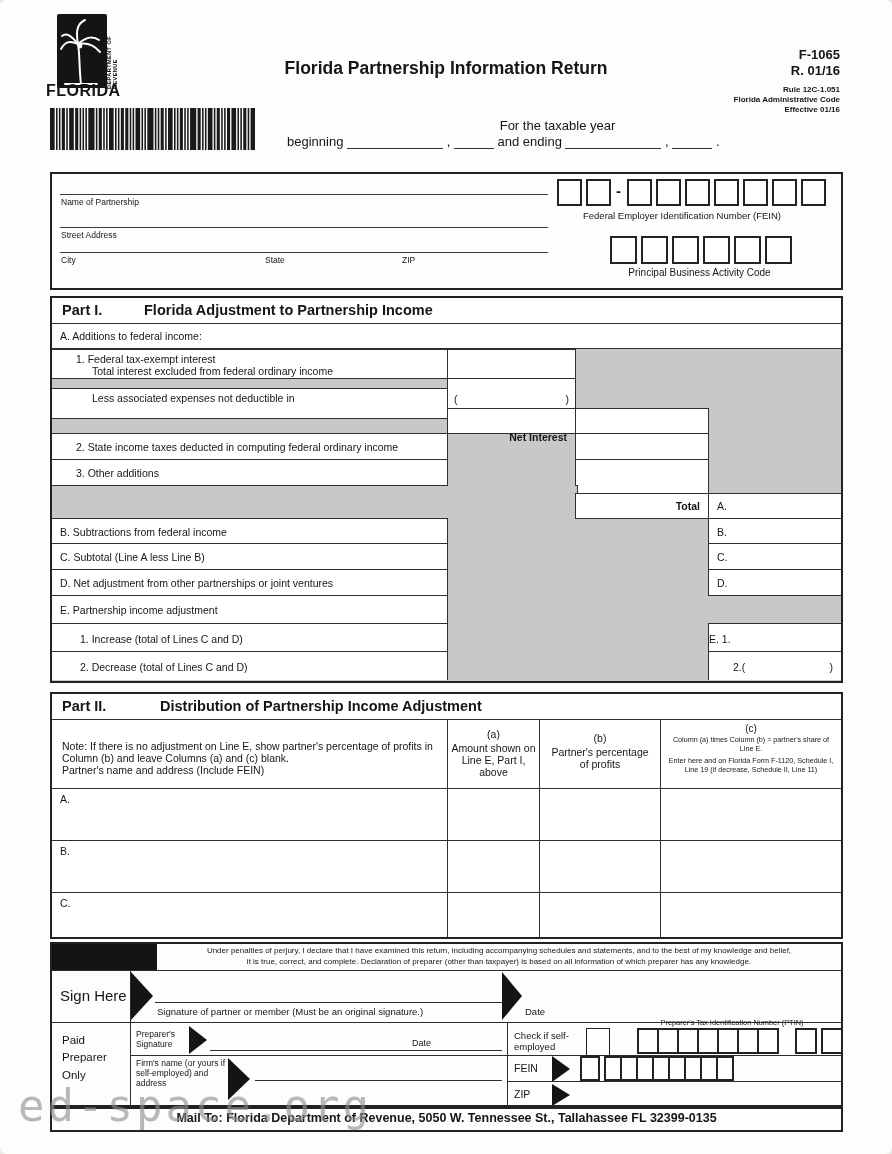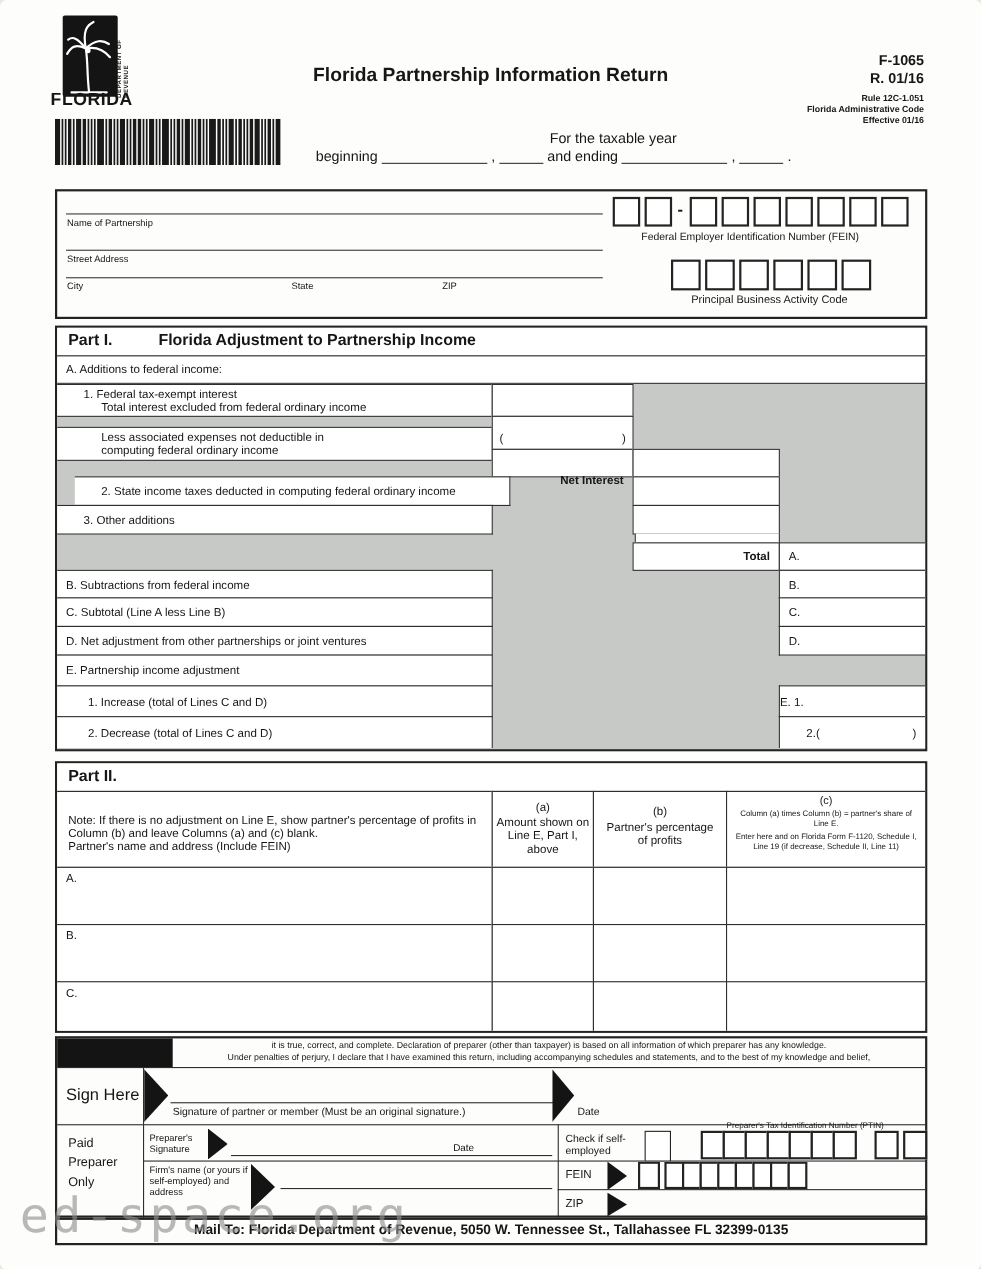--- a/index.html
+++ b/index.html
@@ -178,31 +178,30 @@
     <div class="cell lbl" style="left:0;top:25px;width:789px;height:26px;border-left:none;border-right:none;padding:6px 0 0 8px;">A.  Additions to federal income:</div>
 
     <div class="cell lbl" style="left:0;top:51px;width:396px;height:30px;border-left:none;padding:3px 0 0 24px;">
       <div>1.  Federal tax-exempt interest</div>
       <div style="padding-left:16px;">Total interest excluded from federal ordinary income</div>
     </div>
     <div class="cell" style="left:395px;top:51px;width:129px;height:30px;"></div>
 
     <div class="cell lbl" style="left:0;top:80px;width:396px;height:31px;border-left:none;padding:3px 0 16px 40px;margin-top:10px;">
       <div>Less associated expenses not deductible in</div>
-      <div>computing federal ordinary income</div>
     </div>
     <div class="cell lbl" style="left:395px;top:80px;width:129px;height:31px;">
       <span style="position:absolute;left:6px;bottom:3px;">(</span>
       <span style="position:absolute;right:6px;bottom:3px;">)</span>
     </div>
 
     <div class="cell lbl bold rt" style="left:395px;top:110px;width:129px;height:26px;padding:22px 8px 0 0;">Net Interest</div>
     <div class="cell" style="left:523px;top:110px;width:134px;height:26px;"></div>
 
-    <div class="cell lbl" style="left:0;top:135px;width:396px;height:27px;border-left:none;padding:7px 0 0 24px;margin-left:16px;">2.  State income taxes deducted in computing federal ordinary income</div>
+    <div class="cell lbl" style="left:0;top:135px;width:396px;height:27px;border-left:none;padding:7px 0 0 24px;">2.  State income taxes deducted in computing federal ordinary income</div>
     <div class="cell" style="left:523px;top:135px;width:134px;height:27px;"></div>
 
     <div class="cell lbl" style="left:0;top:161px;width:396px;height:27px;border-left:none;padding:7px 0 0 24px;">3.  Other additions</div>
     <div class="cell" style="left:523px;top:161px;width:134px;height:27px;"></div>
     <div class="abs" style="left:525px;top:187px;width:130px;height:8px;background:#fff;border-left:1px solid #2e2e2e;border-right:1px solid #2e2e2e;"></div>
 
     <div class="cell lbl bold rt" style="left:523px;top:195px;width:134px;height:26px;padding:6px 8px 0 0;">Total</div>
     <div class="cell lbl" style="left:656px;top:195px;width:133px;height:26px;border-right:none;padding:6px 0 0 8px;"><span>A.</span></div>
 
     <div class="cell lbl" style="left:0;top:220px;width:396px;height:26px;border-left:none;padding:7px 0 0 8px;">B.  Subtractions from federal income</div>
@@ -222,20 +221,21 @@
     <div class="cell lbl" style="left:0;top:353px;width:396px;height:29px;border-left:none;border-bottom:none;padding:9px 0 0 28px;">2.  Decrease (total of Lines C and D)</div>
     <div class="cell lbl" style="left:656px;top:353px;width:133px;height:29px;border-right:none;border-bottom:none;padding:9px 0 0 0;">
       <span style="position:absolute;left:24px;">2.(</span>
       <span style="position:absolute;right:8px;">)</span>
     </div>
   </div>
 
   <div class="abs b2" style="left:50px;top:692px;width:789px;height:243px;">
     <div class="titlebar">
       <span class="p">Part II.</span>
+      <span class="t" style="left:108px;">Distribution of Partnership Income Adjustment</span>
     </div>
 
     <div class="cell" style="left:0;top:25px;width:396px;height:70px;border-left:none;padding:6px 10px 0 10px;">
       <div class="lbl" style="margin-top:14px;">Note: If there is no adjustment on Line E, show partner's percentage of profits in Column (b) and leave Columns (a) and (c) blank.</div>
       <div class="lbl">Partner's name and address (Include FEIN)</div>
     </div>
     <div class="cell ctr" style="left:395px;top:25px;width:93px;height:70px;padding-top:8px;">
       <div class="lbl">(a)</div>
       <div class="lbl" style="padding:2px 3px 0;">Amount shown on Line E, Part I, above</div>
     </div>
@@ -262,22 +262,22 @@
     <div class="cell lbl" style="left:0;top:198px;width:396px;height:45px;border-left:none;border-bottom:none;padding:4px 0 0 8px;"><span>C.</span></div>
     <div class="cell" style="left:395px;top:198px;width:93px;height:45px;border-bottom:none;"></div>
     <div class="cell" style="left:487px;top:198px;width:122px;height:45px;border-bottom:none;"></div>
     <div class="cell" style="left:608px;top:198px;width:181px;height:45px;border-right:none;border-bottom:none;"></div>
   </div>
 
   <div class="abs b2" style="left:50px;top:942px;width:789px;height:163px;">
 
     <div class="abs" style="left:0;top:0;width:105px;height:26px;background:#141414;"></div>
     <div class="abs ctr" style="left:108px;top:2px;width:678px;font-size:8px;line-height:1.35;">
+      <div>Under penalties of perjury, I declare that I have examined this return, including accompanying schedules and statements, and to the best of my knowledge and belief,</div>
       <div>it is true, correct, and complete. Declaration of preparer (other than taxpayer) is based on all information of which preparer has any knowledge.</div>
-      <div>Under penalties of perjury, I declare that I have examined this return, including accompanying schedules and statements, and to the best of my knowledge and belief,</div>
     </div>
     <div class="abs" style="left:0;top:26px;width:789px;border-bottom:1px solid #2e2e2e;"></div>
 
     <div class="abs" style="left:78px;top:26px;height:52px;border-left:1px solid #2e2e2e;"></div>
     <div class="abs" style="left:8px;top:43px;font-size:15px;">Sign Here</div>
     <div class="arrow" style="left:79px;top:28px;width:22px;height:48px;"></div>
     <div class="abs" style="left:103px;top:58px;width:348px;border-bottom:1px solid #2e2e2e;"></div>
     <div class="abs small" style="left:105px;top:62px;font-size:9.5px;">Signature of partner or member  (Must be an original signature.)</div>
     <div class="arrow" style="left:450px;top:28px;width:20px;height:48px;"></div>
     <div class="abs" style="left:473px;top:62px;font-size:9.5px;">Date</div>

